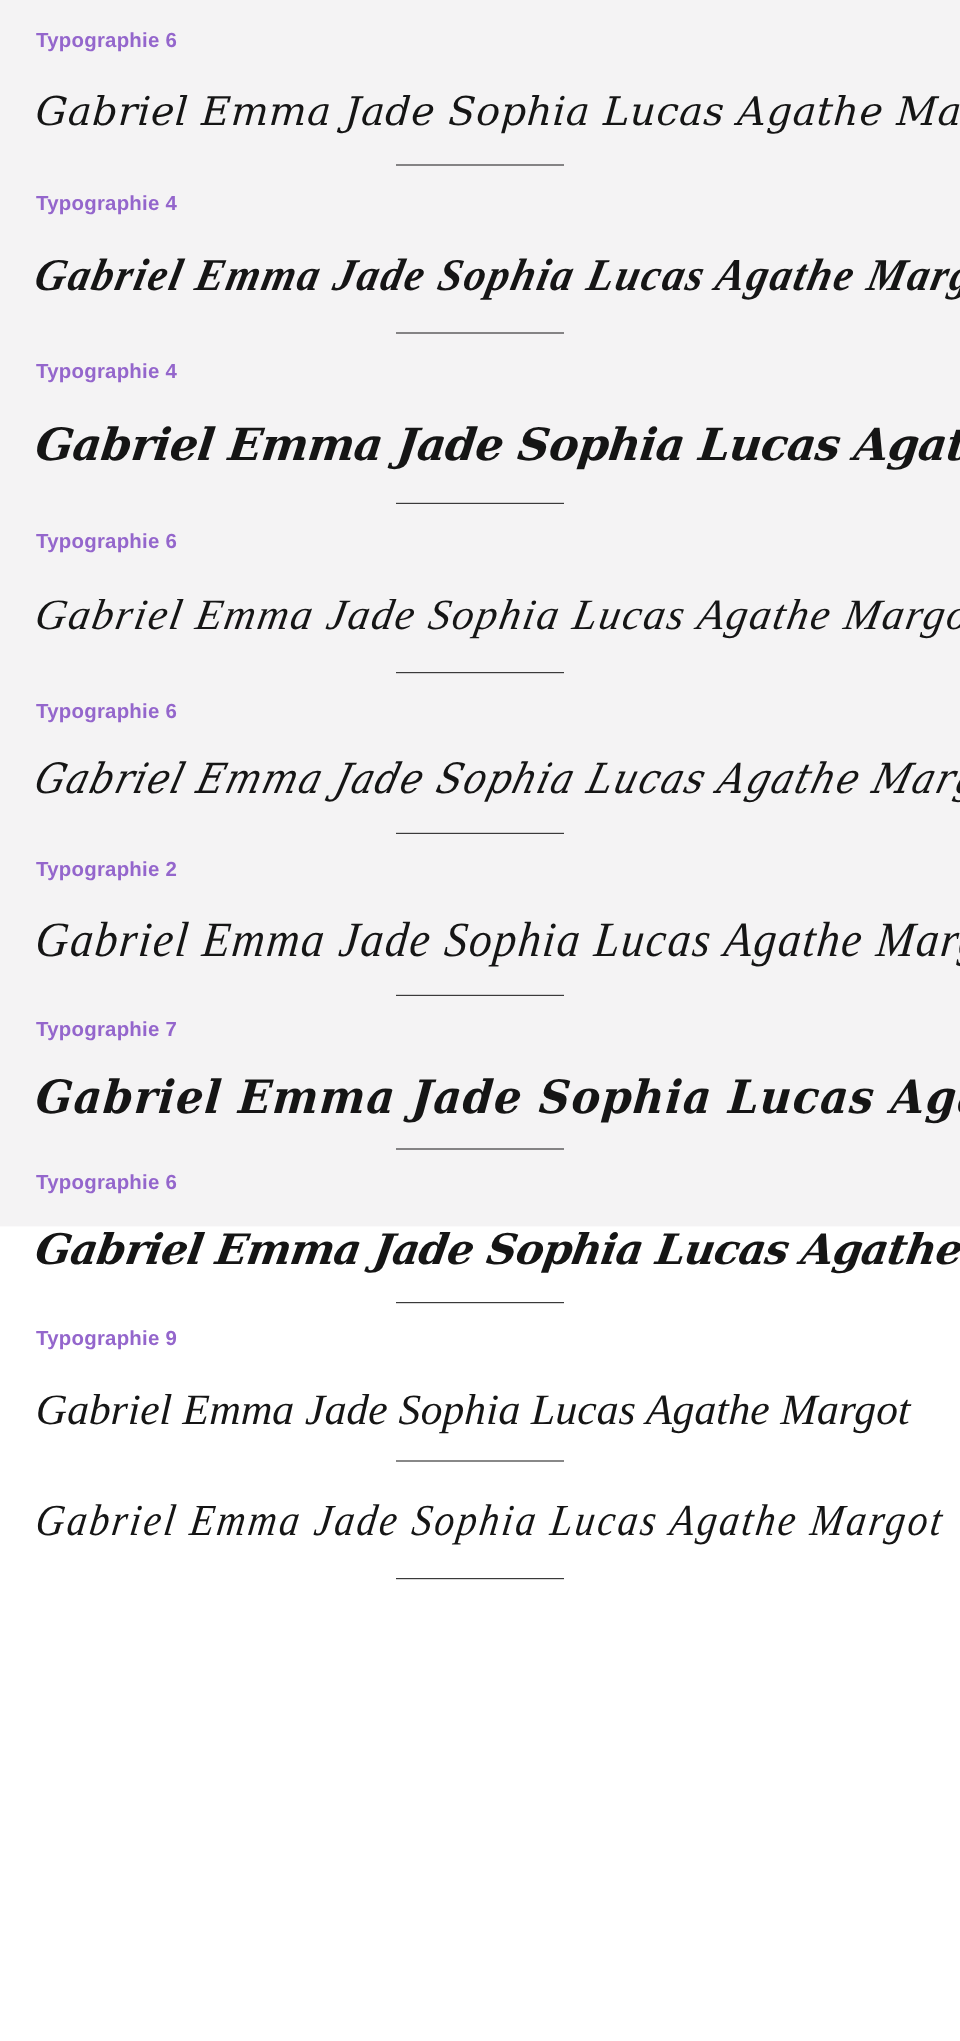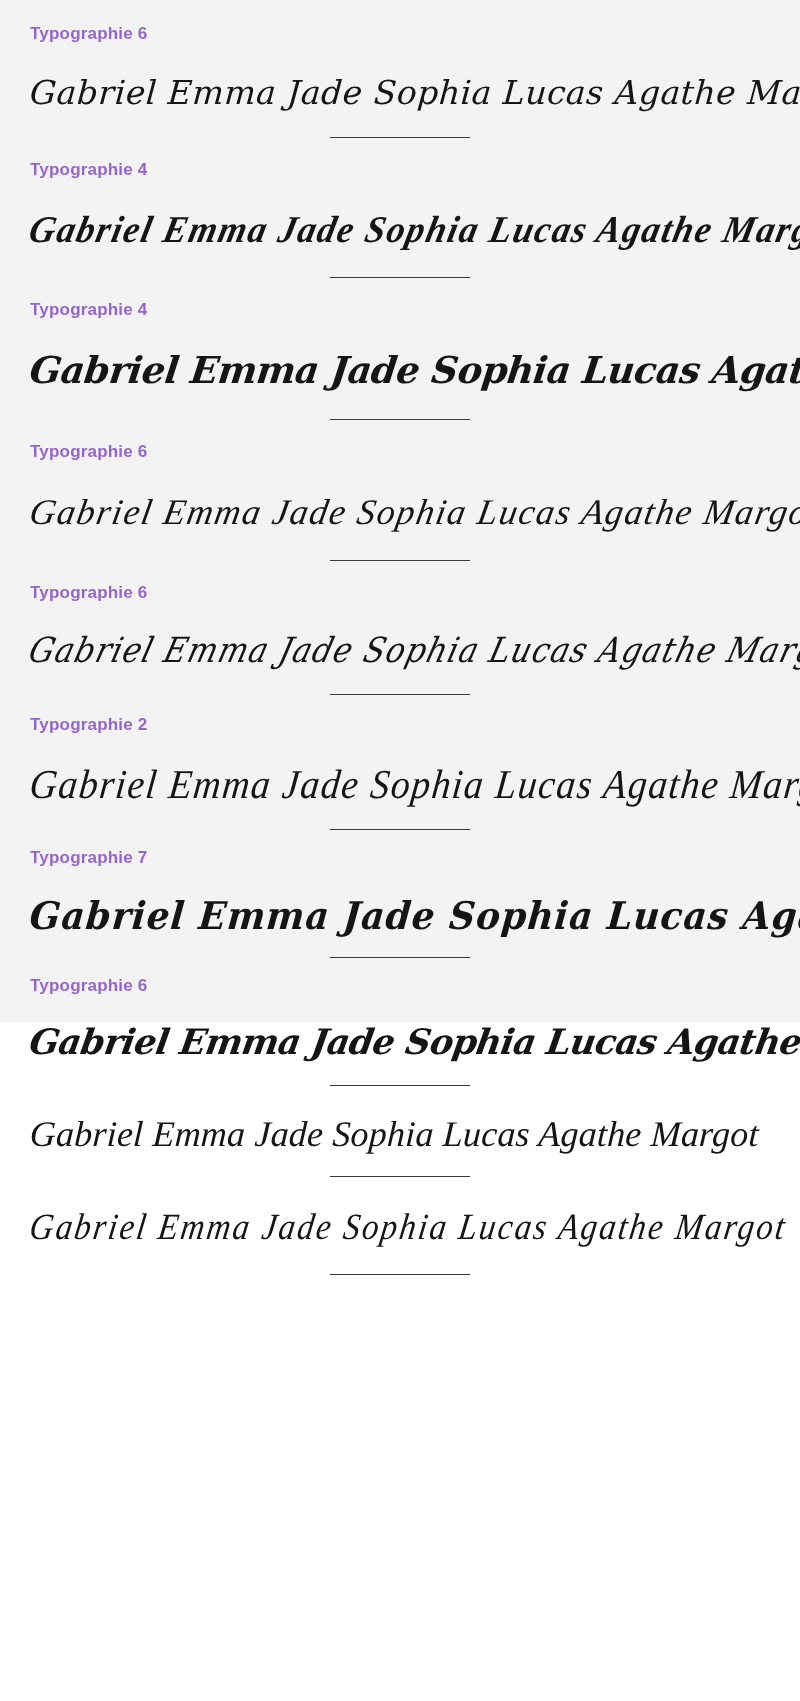--- a/index.html
+++ b/index.html
@@ -222,20 +222,21 @@
 
     <div class="typo-block">
       <div class="typo-label">Typographie 6</div>
       <div class="sample s8" style="margin-top:28px;">Gabriel Emma Jade Sophia Lucas Agathe Margot</div>
       <div class="divider-wrap" style="margin-top:26px;margin-bottom:20px;">
         <div class="divider"></div>
       </div>
     </div>
 
     <div class="typo-block">
+      <div class="typo-label">Typographie 9</div>
       <div class="sample s9" style="margin-top:30px;">Gabriel Emma Jade Sophia Lucas Agathe Margot</div>
       <div class="divider-wrap" style="margin-top:24px;margin-bottom:18px;">
         <div class="divider"></div>
       </div>
     </div>
 
     <div class="typo-block">
       <div class="sample s10" style="margin-top:34px;">Gabriel Emma Jade Sophia Lucas Agathe Margot</div>
       <div class="divider-wrap" style="margin-top:30px;margin-bottom:22px;">
         <div class="divider"></div>

